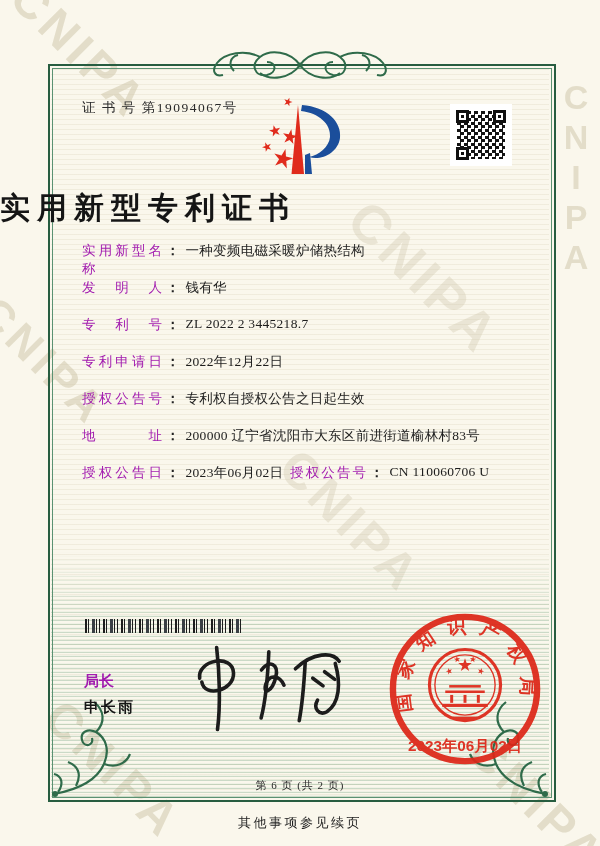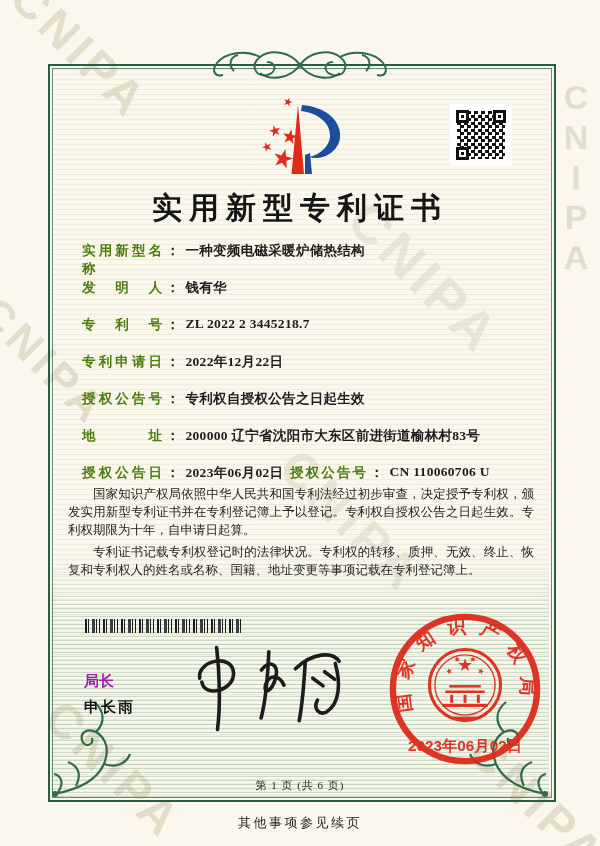--- a/index.html
+++ b/index.html
@@ -29,29 +29,29 @@
   .logo{position:absolute;left:245px;top:91px;}
   .qr{position:absolute;left:452px;top:106px;width:58px;height:58px;background:#fff;
       box-shadow:0 0 0 2px #fff;}
   .qr-pattern{position:absolute;inset:5px;
       background-image:repeating-conic-gradient(#141414 0% 25%,transparent 0% 50%);
       background-size:7px 7px;}
   .finder{position:absolute;width:13px;height:13px;border:3px solid #111;background:#fff;box-sizing:border-box;}
   .finder::after{content:"";position:absolute;left:2px;top:2px;width:3px;height:3px;background:#111;}
   .f-tl{left:4px;top:4px}.f-tr{right:4px;top:4px}.f-bl{left:4px;bottom:4px}
   
-  .title{position:absolute;left:0;top:188px;width:100%;text-align:center;
+  .title{position:absolute;left:0;top:188px;width:100%;text-align:left;
          font-size:30px;font-weight:700;letter-spacing:7px;color:#151515;}
   
   .fields{position:absolute;left:82px;top:242px;width:440px;}
   .frow{position:relative;height:37px;font-size:13.5px;display:flex;align-items:flex-start;}
   .flabel{display:inline-block;width:80px;text-align:justify;text-align-last:justify;
-          color:#4d7c0f;font-weight:700;}
+          color:#a21caf;font-weight:400;}
   .fcolon{display:inline-block;margin:0 6px 0 4px;font-weight:600;}
-  .fvalue{font-weight:700;color:#1d1d1d;letter-spacing:0.3px;}
+  .fvalue{font-weight:400;color:#1d1d1d;letter-spacing:0.3px;}
   .pair2{position:absolute;left:208px;top:0;display:flex;}
   .pair2 .flabel{width:76px;}
   
   .paras{position:absolute;left:68px;top:486px;width:466px;font-size:12.5px;
          line-height:17.8px;text-align:justify;color:#1f1f1f;}
   .paras p{margin:0 0 5px 0;text-indent:2em;}
   
   .barcode{position:absolute;left:85px;top:619px;width:156px;height:14px;
     background:repeating-linear-gradient(90deg,
       #1d1d1d 0 2px,transparent 2px 3px,#1d1d1d 3px 4px,transparent 4px 7px,
@@ -116,20 +116,21 @@
     <g stroke="#2f6b4a" fill="none" stroke-width="2.2">
       <path d="M10,96 C32,92 52,84 60,66 C66,52 62,40 52,34 C44,30 36,34 38,42 C40,50 50,48 48,40"></path>
       <path d="M52,34 C62,24 60,12 50,4"></path>
       <path d="M60,66 C72,70 82,66 86,56"></path>
       <path d="M32,88 C38,76 34,68 24,64"></path>
       <path d="M14,94 C20,86 18,78 10,76"></path>
       <circle cx="11" cy="96" r="3" fill="#2f6b4a" stroke="none"></circle>
     </g>
   </svg>
 
+  <div class="cert-no">证 书 号 第19094067号</div>
 
   <svg class="logo" width="110" height="90" viewBox="0 0 110 90">
     <defs>
       <polygon id="star" points="0,-10 2.25,-3.09 9.51,-3.09 3.63,1.18 5.88,8.09 0,3.82 -5.88,8.09 -3.63,1.18 -9.51,-3.09 -2.25,-3.09"></polygon>
     </defs>
     <g>
       <path d="M57,14 C82,16 97,31 95,47 C93,62 76,70 64,66 C74,64 84,56 85,46 C86,33 74,22 56,20 Z" fill="#1b4e9b"></path>
       <polygon points="60,64 65,62 67,83 60,83" fill="#1b4e9b"></polygon>
     </g>
     <g fill="#e02b1c">
@@ -189,24 +190,20 @@
         <span class="fcolon">：</span>
         <span class="fvalue">2023年06月02日</span>
       <span class="pair2">
         <span class="flabel">授权公告号</span>
           <span class="fcolon">：</span>
           <span class="fvalue">CN 110060706 U</span>
       </span>
     </div>
   </div>
 
-  <div class="paras">
-    <p>国家知识产权局依照中华人民共和国专利法经过初步审查，决定授予专利权，颁发实用新型专利证书并在专利登记簿上予以登记。专利权自授权公告之日起生效。专利权期限为十年，自申请日起算。</p>
-    <p>专利证书记载专利权登记时的法律状况。专利权的转移、质押、无效、终止、恢复和专利权人的姓名或名称、国籍、地址变更等事项记载在专利登记簿上。</p>
-  </div>
 
   <div class="barcode"></div>
 
   <div class="sig-title">局长</div>
   <div class="sig-name">申长雨</div>
   <svg class="sig-hand" width="166" height="92" viewBox="0 0 166 92">
     <g stroke="#1c1c1c" stroke-width="3.6" fill="none" stroke-linecap="round" stroke-linejoin="round" transform="rotate(-2 83 46)">
       <path d="M22,36 C20,18 56,12 56,32 C56,50 26,56 24,40"></path>
       <path d="M40,6 C42,30 42,64 38,88"></path>
       <path d="M84,30 C92,20 102,24 98,38 C94,52 84,56 88,44 C92,34 102,36 106,46"></path>
@@ -239,16 +236,16 @@
       <rect x="60" y="81.5" width="40" height="2.6"></rect>
       <rect x="65" y="86" width="3" height="8"></rect>
       <rect x="78.5" y="86" width="3" height="8"></rect>
       <rect x="92" y="86" width="3" height="8"></rect>
       <rect x="57" y="95" width="46" height="3.2"></rect>
       <rect x="68" y="108" width="24" height="3.4"></rect>
     </g>
     <text x="80" y="143" text-anchor="middle" font-size="15.5" font-weight="bold" fill="#dd2718" font-family="Liberation Sans, DejaVu Sans, sans-serif">2023年06月02日</text>
   </svg>
 
-  <div class="page-no">第 1 页 (共 6 页)</div>
+  <div class="page-no">第 6 页 (共 2 页)</div>
   <div class="cont-note">其他事项参见续页</div>
 
 </div>
 
 </body></html>

